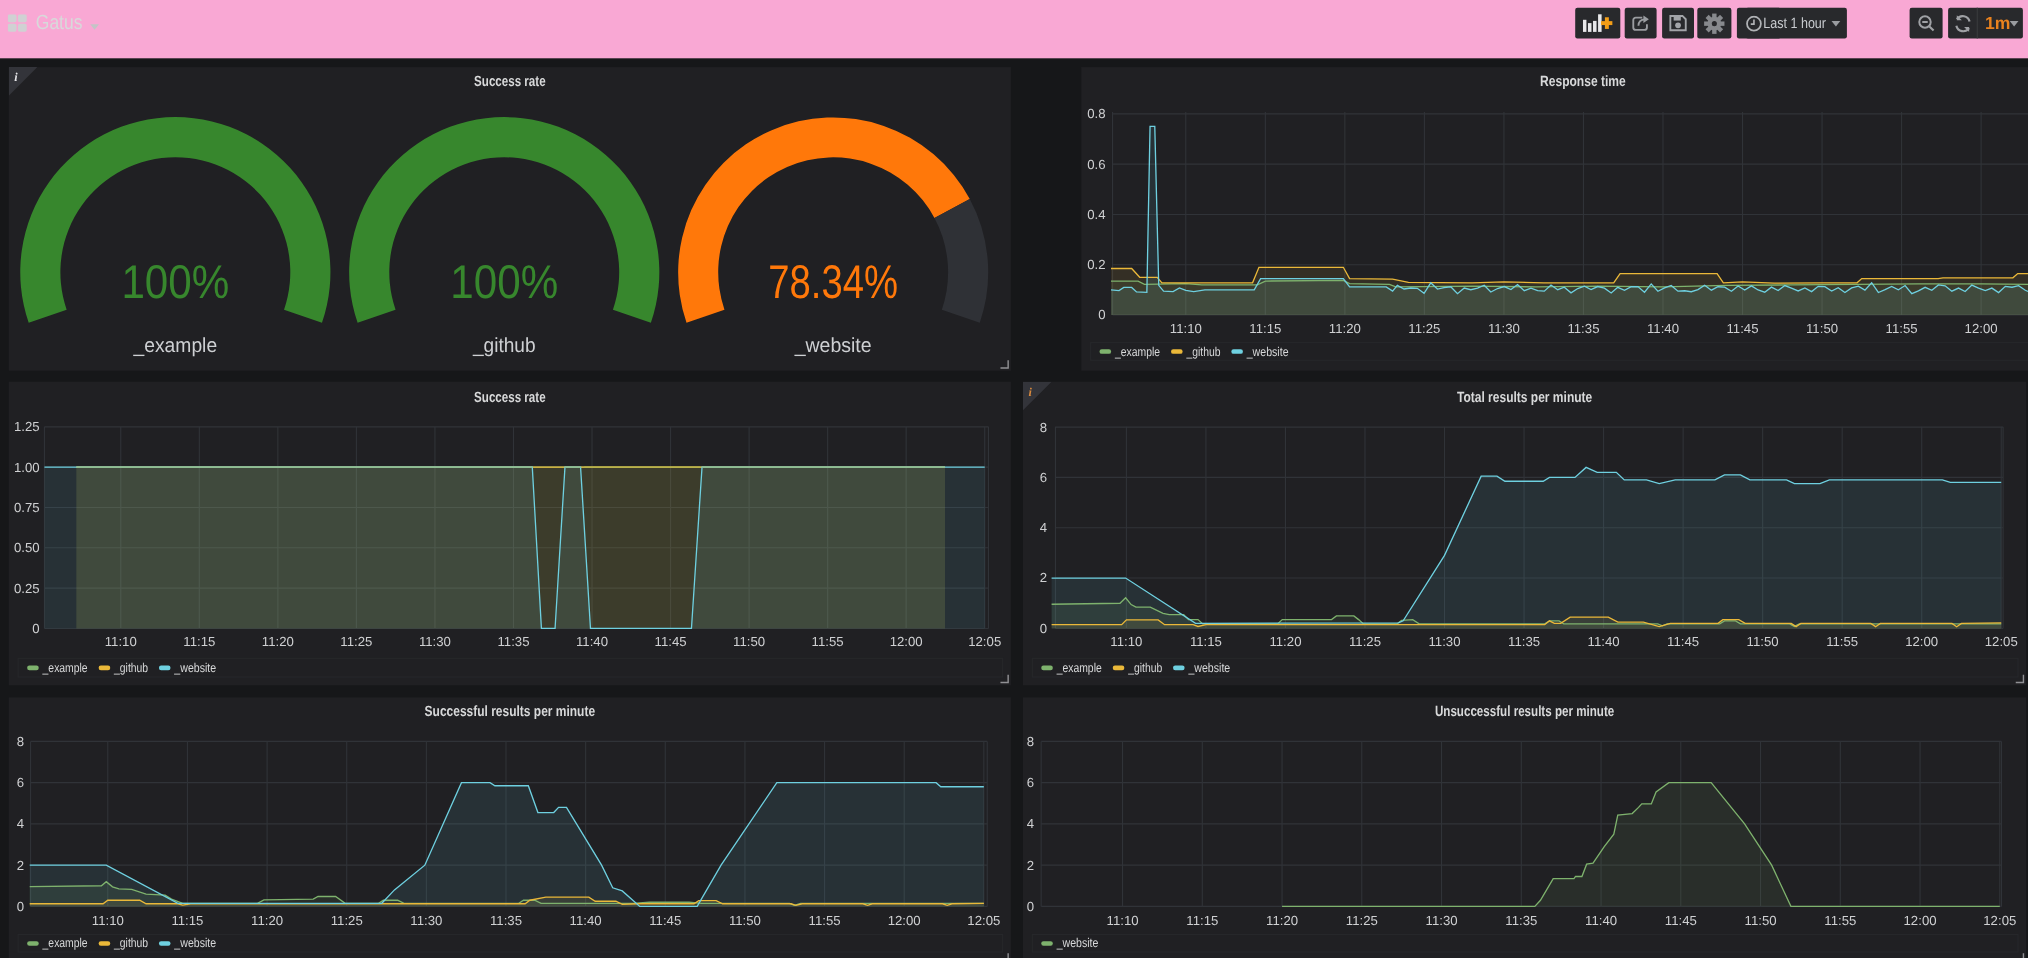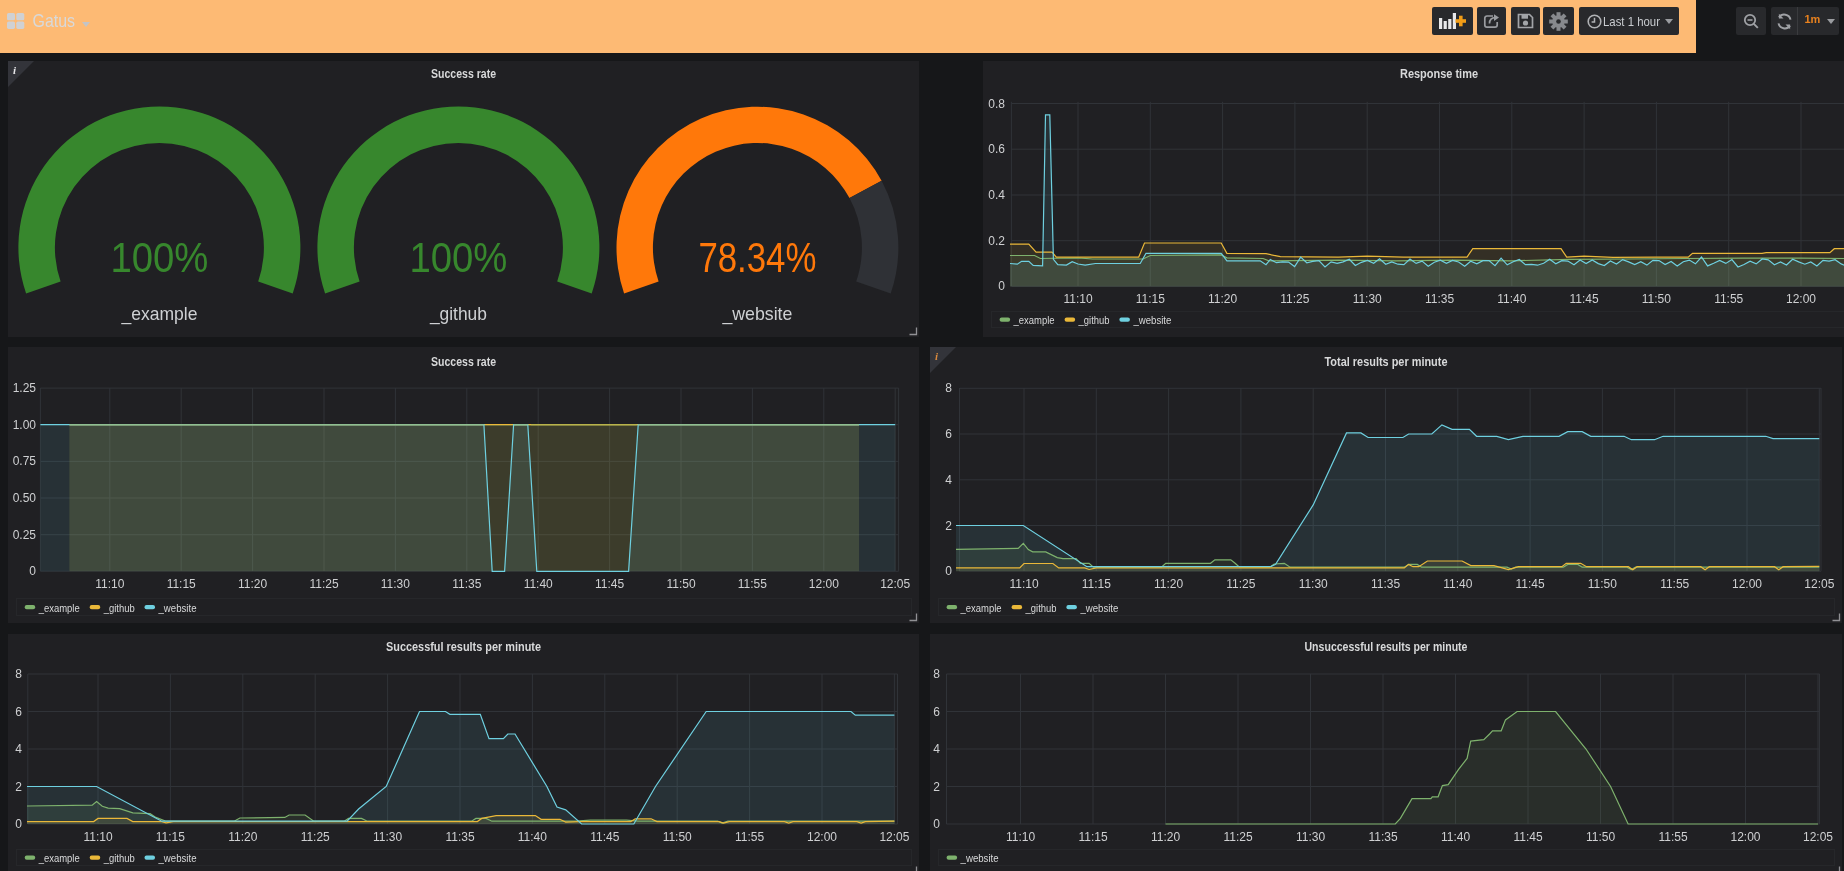--- a/index.html
+++ b/index.html
@@ -1,13 +1,13 @@
 <!DOCTYPE html>
 <html><head><meta charset="utf-8"><style>*{margin:0;padding:0;box-sizing:border-box}body{width:1844px;height:871px;background:#161719;font-family:"Liberation Sans",sans-serif;overflow:hidden;position:relative}.panel{position:absolute;background:#202023}</style></head><body>
-<div style="position:absolute;left:0;top:0;width:1696px;height:53px;background:#fdba74">
+<div style="position:absolute;left:0;top:0;width:1844px;height:53px;background:#f9a8d4">
     <svg width="18" height="17" style="position:absolute;left:7px;top:13px">
       <rect x="0" y="0" width="8" height="7.3" rx="1.6" fill="#d0d1d3"></rect>
       <rect x="9.3" y="0" width="8" height="7.3" rx="1.6" fill="#d0d1d3"></rect>
       <rect x="0" y="8.6" width="8" height="7.3" rx="1.6" fill="#d0d1d3"></rect>
       <rect x="9.3" y="8.6" width="8" height="7.3" rx="1.6" fill="#d0d1d3"></rect>
     </svg>
     <svg width="60" height="30" style="position:absolute;left:32px;top:6px">
       <text x="0.5" y="20.5" textLength="42.5" lengthAdjust="spacingAndGlyphs" font-family="Liberation Sans, sans-serif" font-size="18.5" fill="#d8d9da">Gatus</text>
     </svg>
     <div style="position:absolute;left:81.5px;top:21.5px;width:0;height:0;border-left:4.5px solid transparent;border-right:4.5px solid transparent;border-top:5px solid #c3c4c6"></div>
@@ -73,21 +73,21 @@
       </svg>
     </div>
     <div style="position:absolute;top:7px;height:28px;background:#28292c;border-radius:2px;left:1770.5px;width:68px">
       <svg width="17" height="17" viewBox="0 0 17 17" style="position:absolute;left:5.5px;top:5.5px">
         <path d="M14.5,6.6 A6.4,6.4 0 0 0 3.0,4.4" fill="none" stroke="#9fa1a5" stroke-width="2"></path>
         <path d="M2.9,0.8 L2.9,5.5 L7.5,5.5 Z" fill="#9fa1a5"></path>
         <path d="M2.5,10.4 A6.4,6.4 0 0 0 14.0,12.6" fill="none" stroke="#9fa1a5" stroke-width="2"></path>
         <path d="M14.1,16.2 L14.1,11.5 L9.5,11.5 Z" fill="#9fa1a5"></path>
       </svg>
       <div style="position:absolute;left:26.5px;top:0;width:1px;height:28px;background:#3a3b3e"></div>
-      <div style="position:absolute;left:34px;top:6px;font-size:11px;font-weight:700;color:#e9821e">1m</div>
+      <div style="position:absolute;left:34px;top:6px;font-size:16px;font-weight:700;color:#e9821e">1m</div>
       <div style="position:absolute;left:56px;top:12px;width:0;height:0;border-left:4.5px solid transparent;border-right:4.5px solid transparent;border-top:5px solid #9a9ca0"></div>
     </div>
   </div>
 <div class="panel" style="left:8px;top:61px;width:911px;height:276px">
     <svg width="911" height="276" style="position:absolute;left:0;top:0">
       <text x="423" y="12.5" textLength="65" lengthAdjust="spacingAndGlyphs" dominant-baseline="central" font-family="Liberation Sans, sans-serif" font-size="13.5" font-weight="700" fill="#d8d9da">Success rate</text>
       <path d="M18.1,232.4 A141,141 0 1 1 284.7,232.4 L250.2,220.5 A104.5,104.5 0 1 0 52.6,220.5 Z" fill="#37872D"></path>
       <text x="102.4" y="196.0" textLength="98" lengthAdjust="spacingAndGlyphs" dominant-baseline="central" font-family="Liberation Sans, sans-serif" font-size="43" fill="#37872D">100%</text>
       <text x="113.4" y="252.5" textLength="76" lengthAdjust="spacingAndGlyphs" dominant-baseline="central" font-family="Liberation Sans, sans-serif" font-size="18.5" fill="#ced0d3">_example</text>
       <path d="M317.1,232.4 A141,141 0 1 1 583.7,232.4 L549.2,220.5 A104.5,104.5 0 1 0 351.6,220.5 Z" fill="#37872D"></path>

